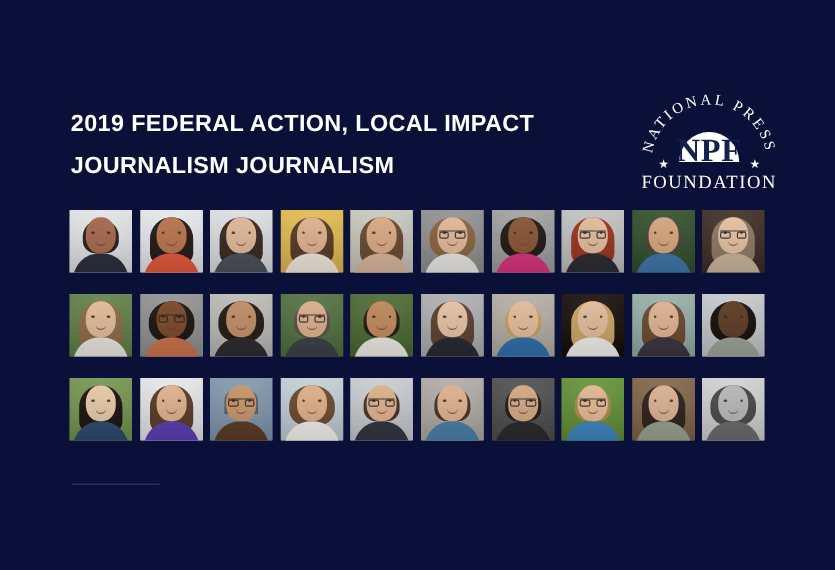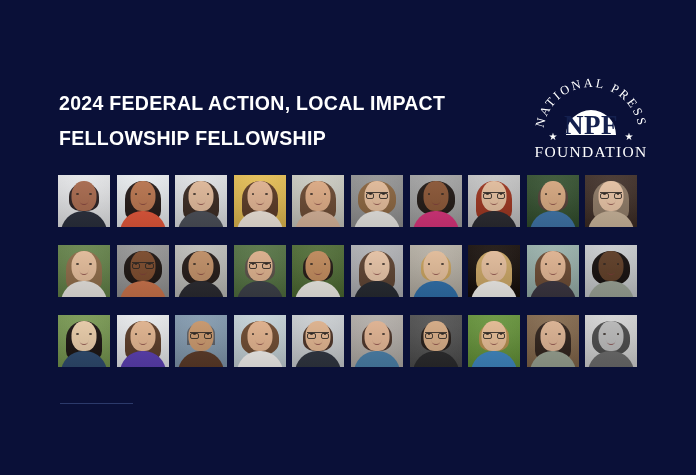--- a/index.html
+++ b/index.html
@@ -155,22 +155,22 @@
     height: 1px;
     background: #2c3a6b;
   }
 </style>
 </head>
 <body>
 
 <div class="poster">
 
   <div class="headline">
-    <span class="line">2024 FEDERAL ACTION, LOCAL IMPACT</span>
-    <span class="line">FELLOWSHIP FELLOWSHIP</span>
+    <span class="line">2019 FEDERAL ACTION, LOCAL IMPACT</span>
+    <span class="line">JOURNALISM JOURNALISM</span>
   </div>
 
   <div class="logo">
     <svg width="128" height="92" viewBox="0 0 128 92" xmlns="http://www.w3.org/2000/svg">
       <defs>
         <path id="arcpath" d="M 16,62 A 48,48 0 0 1 112,62" fill="none"></path>
       </defs>
 
       <path d="M 39,62 A 25,25 0 0 1 89,62 Z" fill="#ffffff"></path>
 

